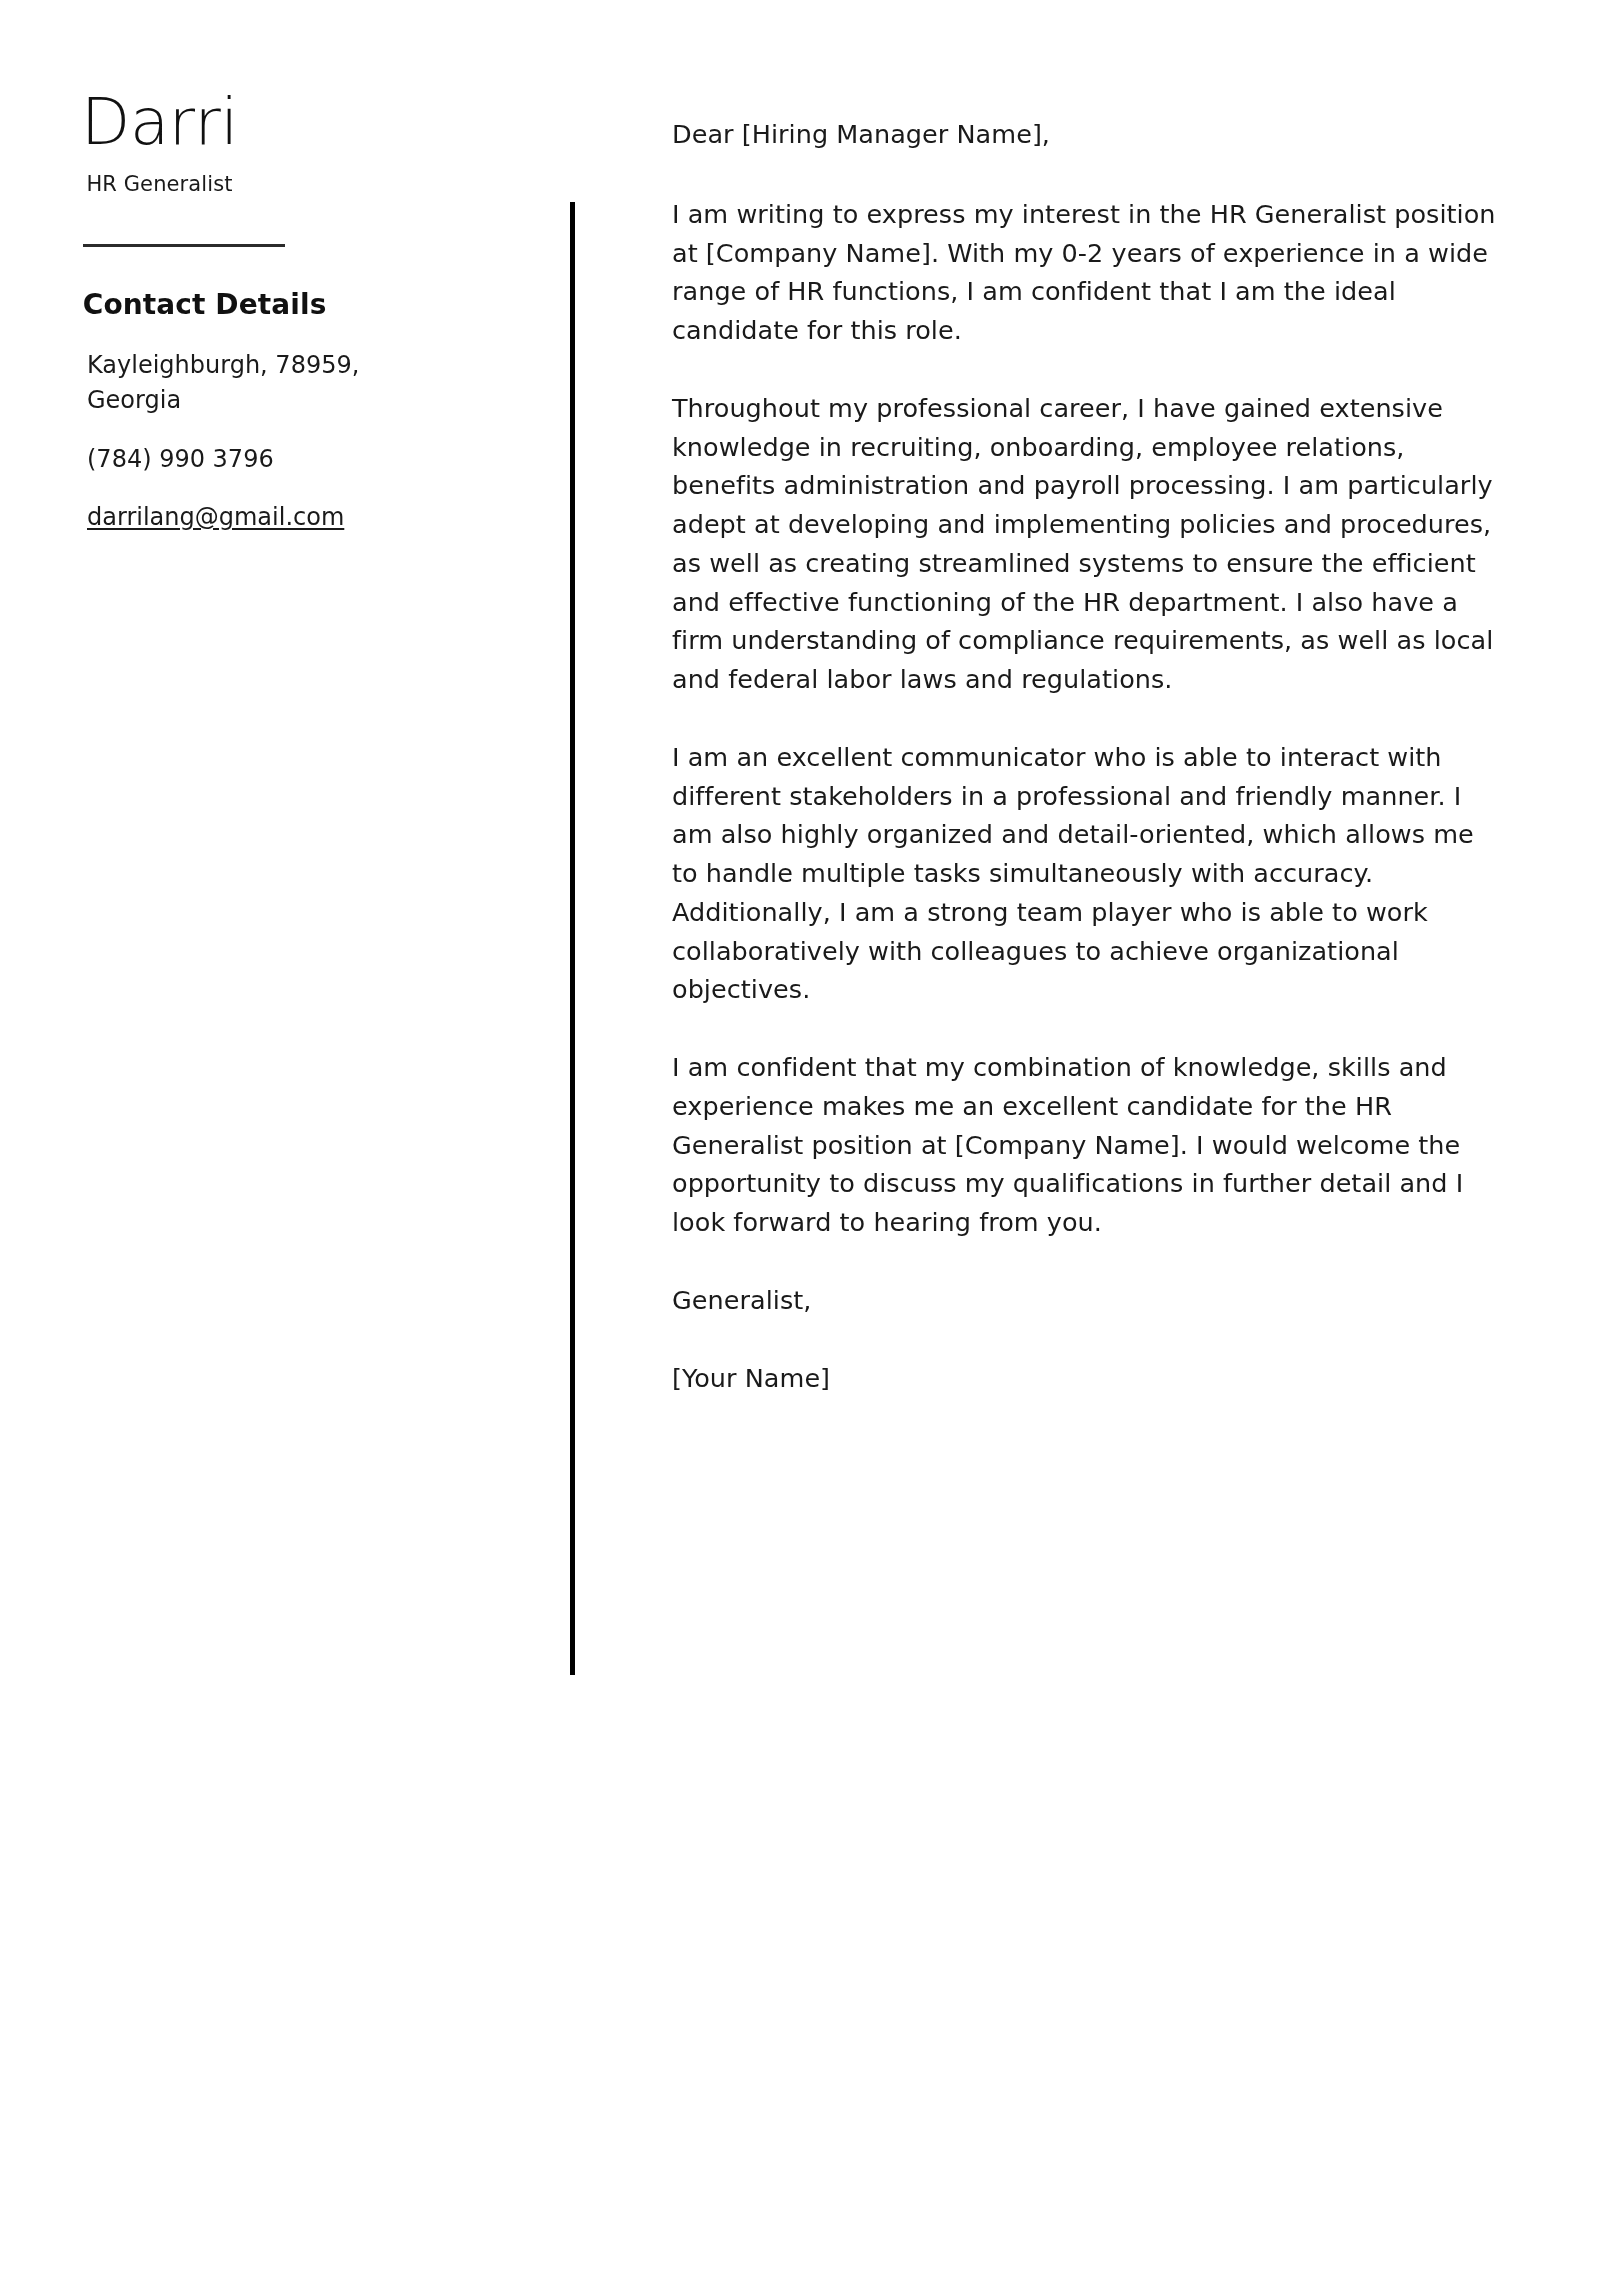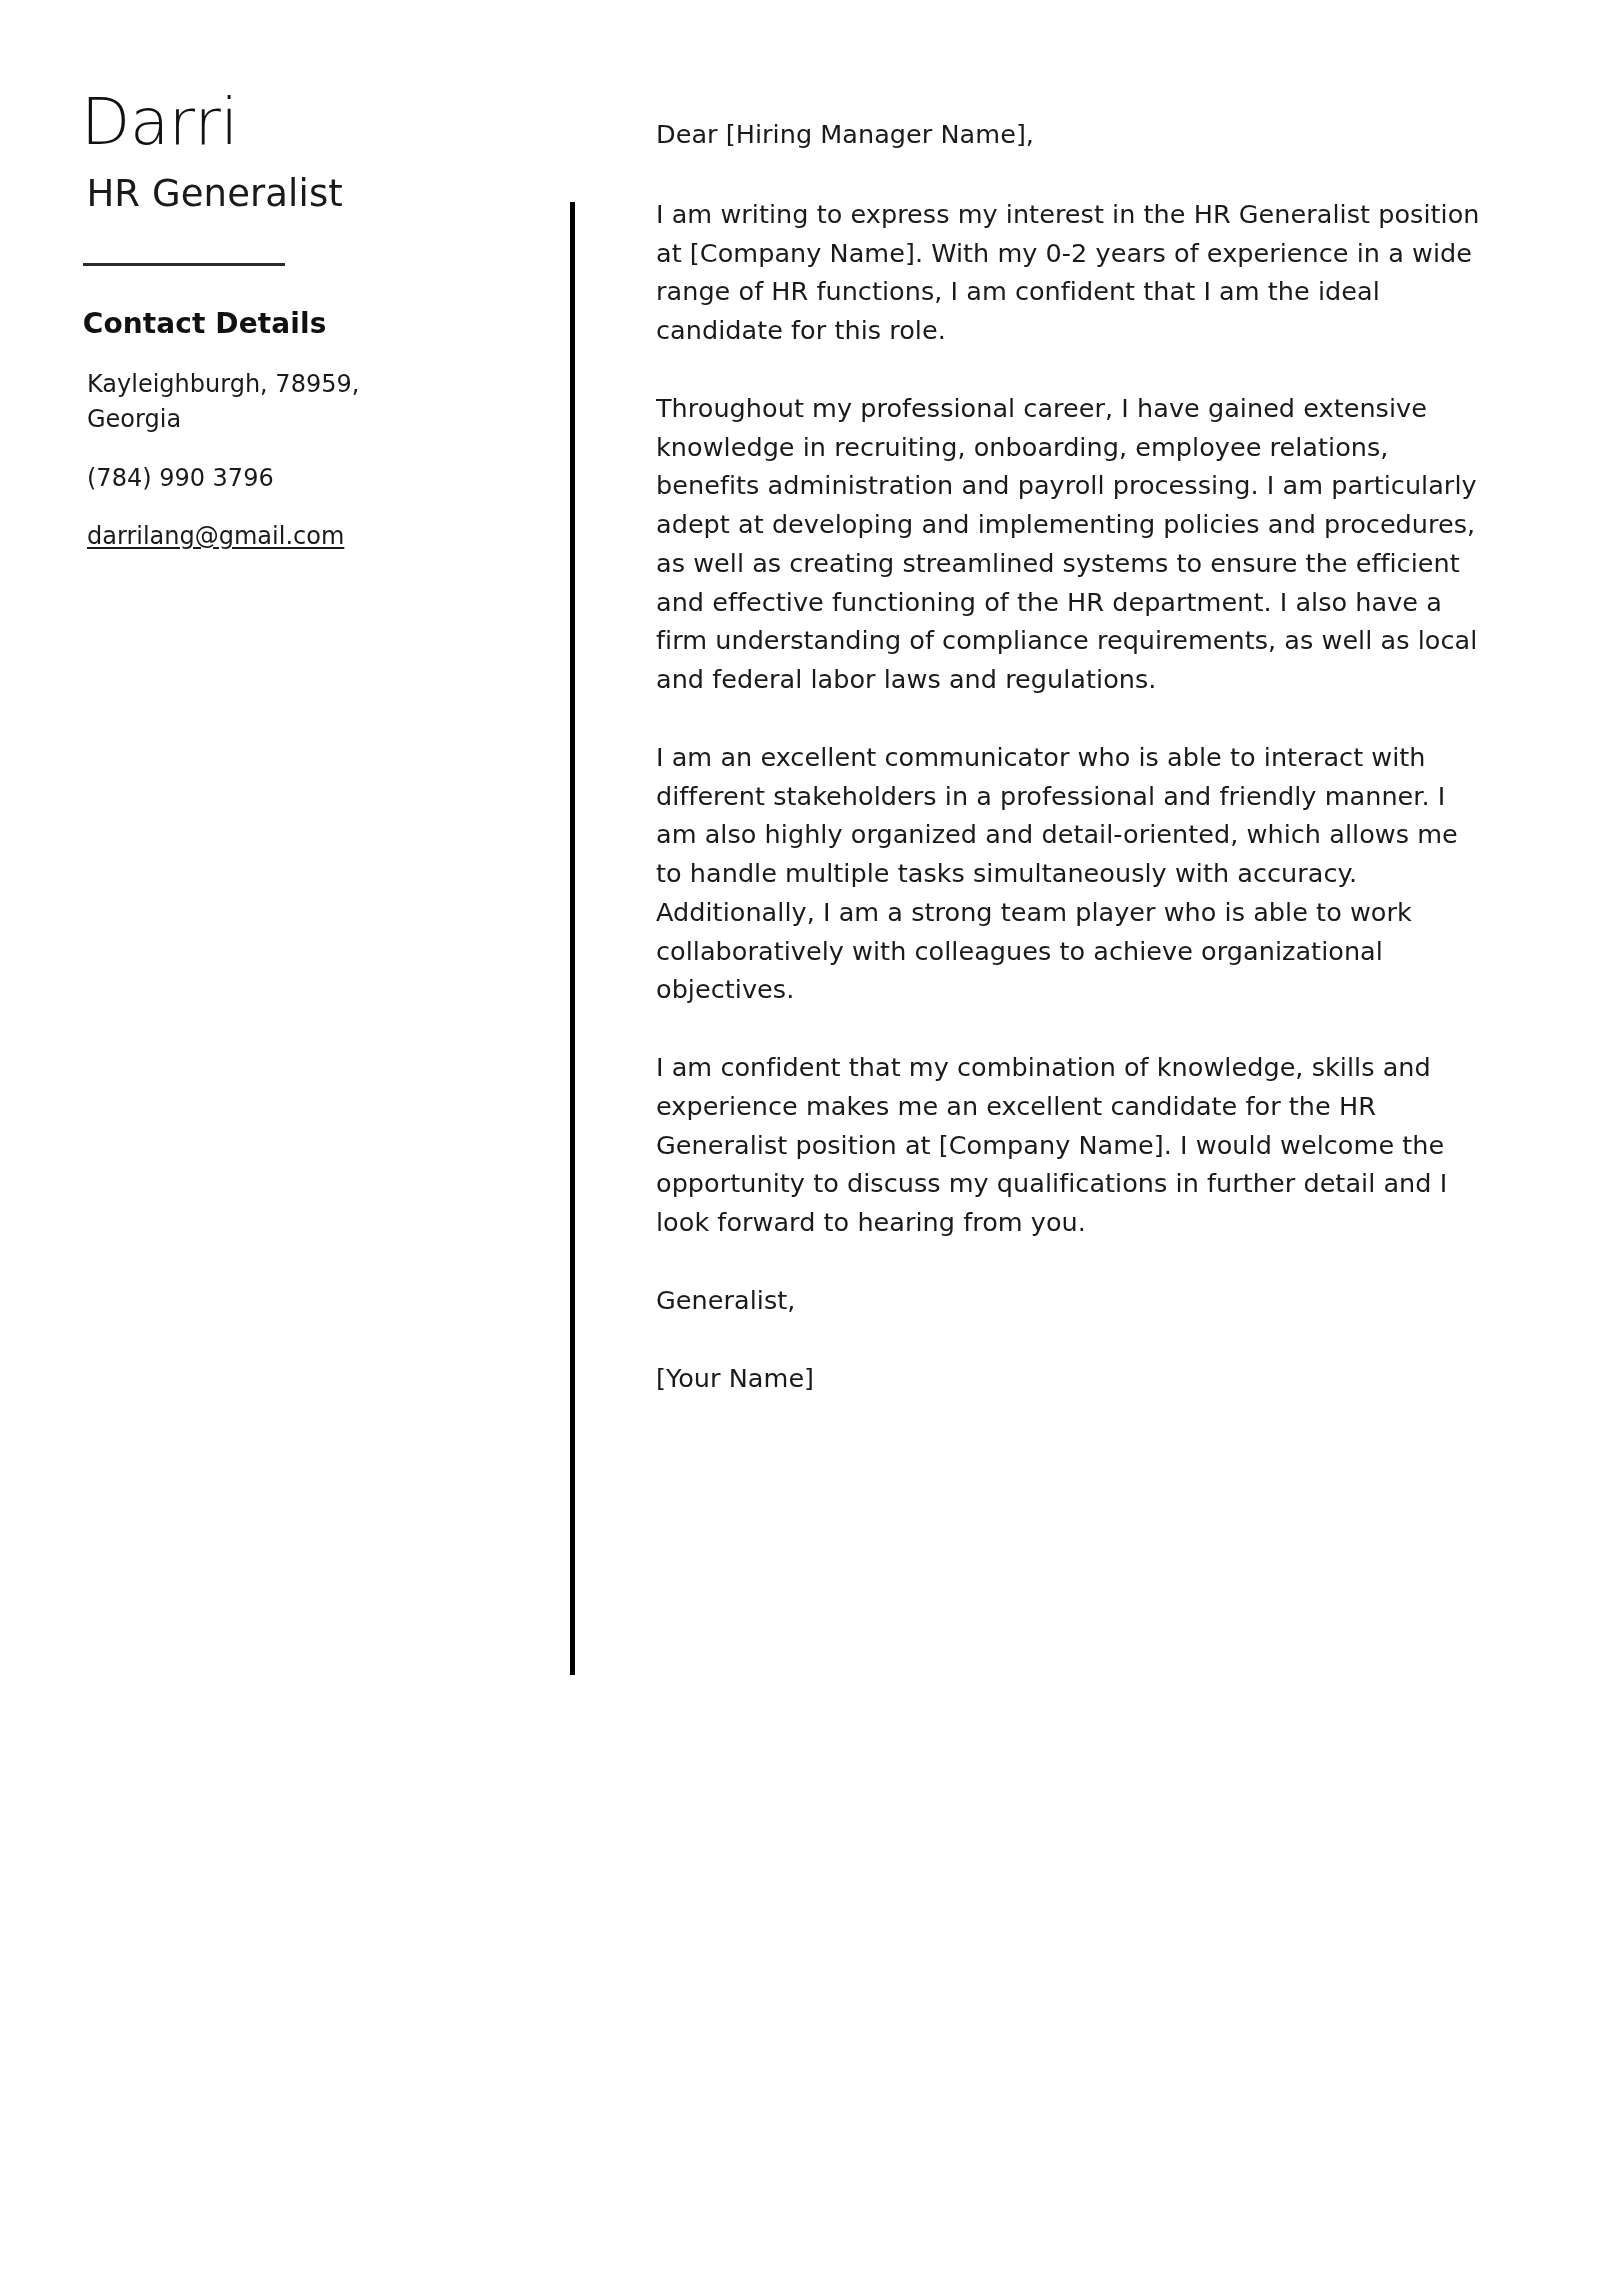--- a/index.html
+++ b/index.html
@@ -44,21 +44,21 @@
     color: #111111;
   }
   .name-first {
     margin-left: 0;
   }
   .name-last {
     margin-left: 5.4px;
   }
 
   .job-title {
-    font-size: 37px;
+    font-size: 21px;
     font-weight: 400;
     color: #1a1a1a;
     margin-top: 16px;
     margin-left: 5.4px;
     letter-spacing: 0.1px;
   }
 
   .divider-rule {
     width: 202px;
     height: 2.7px;
@@ -103,21 +103,21 @@
     left: 570px;
     top: 202px;
     width: 4.5px;
     height: 1473px;
     background: #000000;
   }
 
   
   .letter {
     position: absolute;
-    left: 656px;
+    left: 672px;
     top: 115px;
     width: 833px;
   }
 
   .letter p {
     font-size: 25.5px;
     line-height: 1.52;
     color: #1a1a1a;
     margin: 0 0 39px 0;
     letter-spacing: 0.04px;

